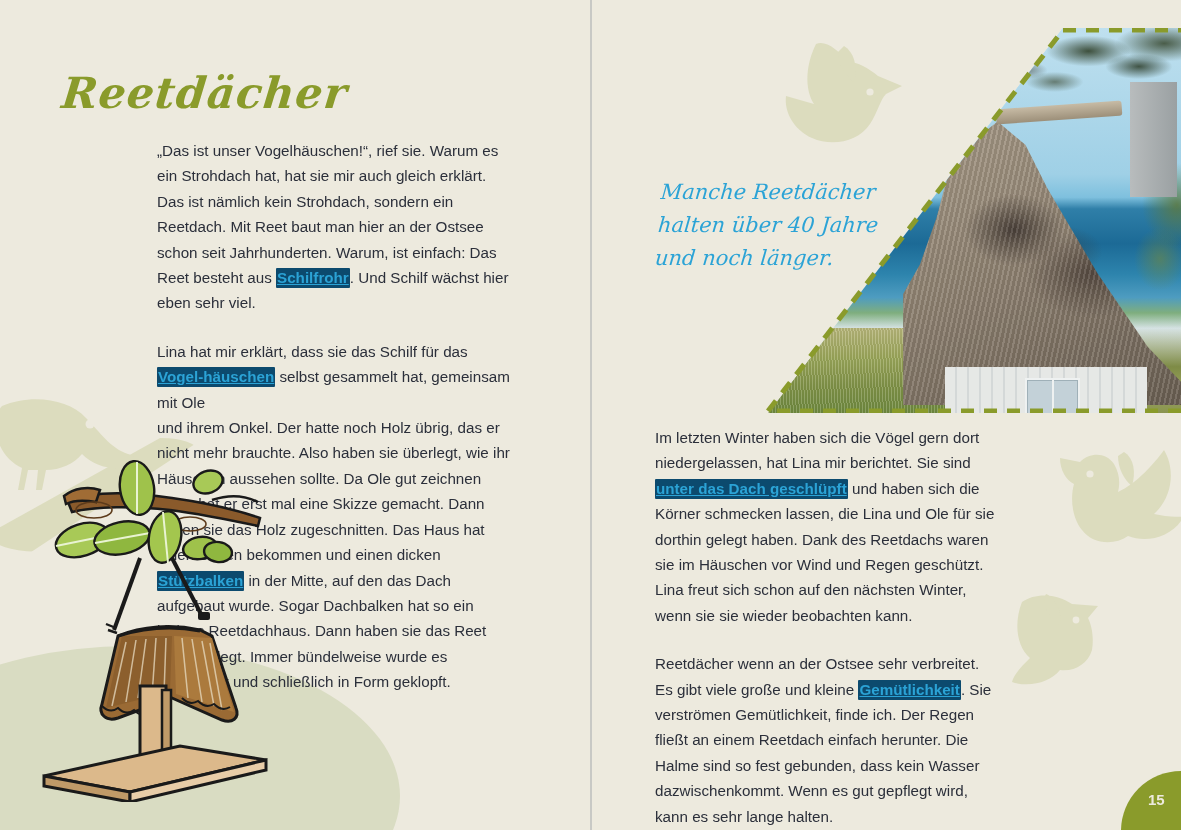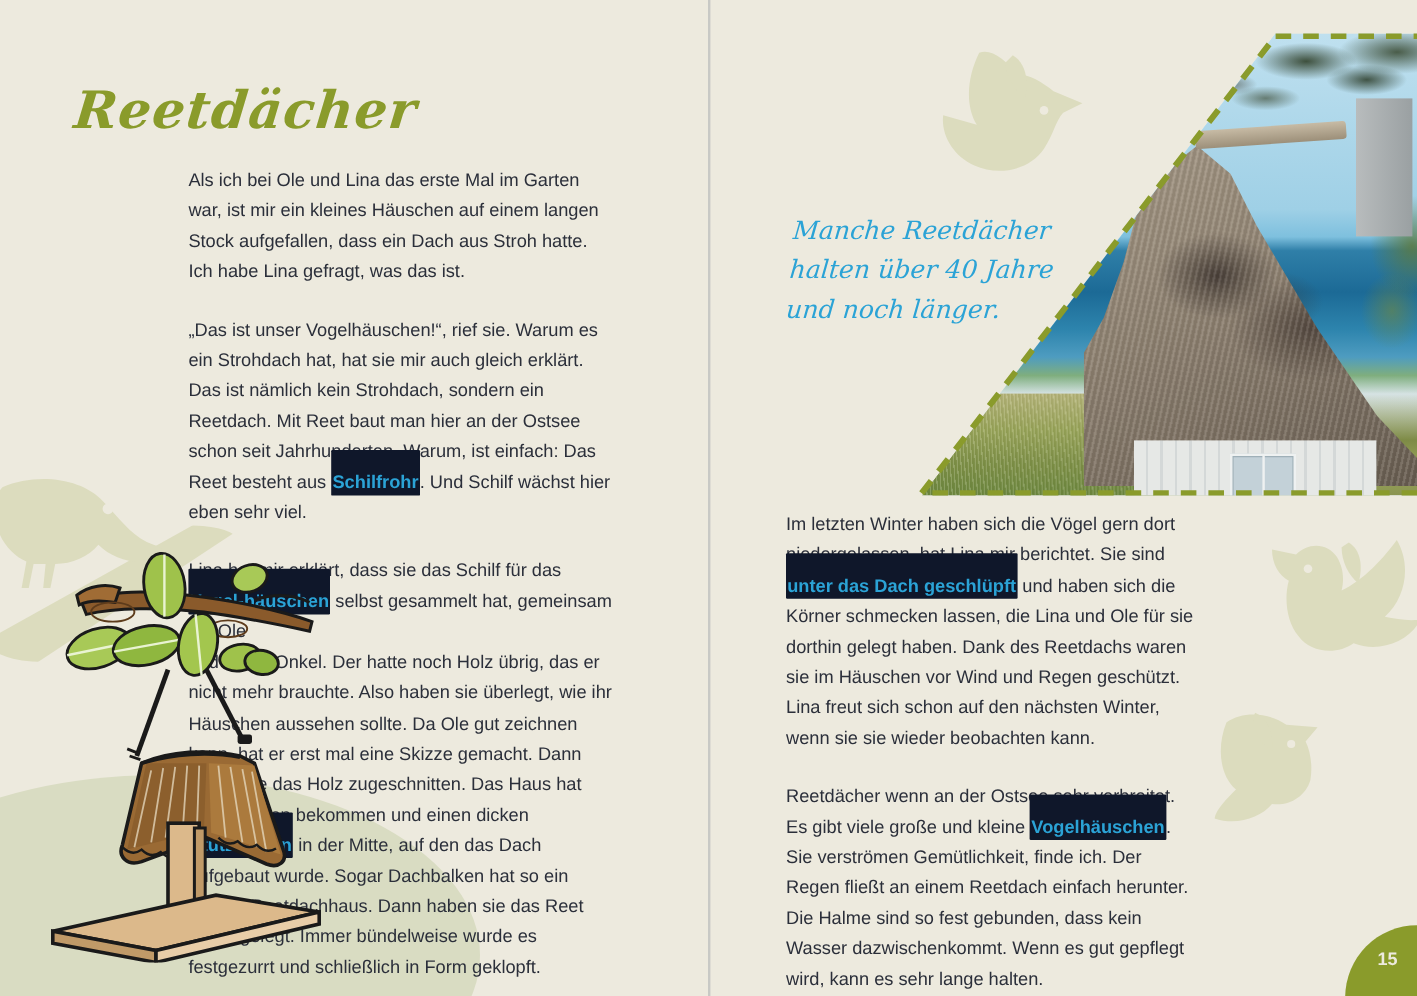--- a/index.html
+++ b/index.html
@@ -62,25 +62,26 @@
   }
 
   
   .col-right{
     position:absolute;left:655px;top:425px;width:344px;
     font-size:15.2px;line-height:25.4px;color:#2b2f3a;
   }
   .col-right p{margin:0 0 23px 0;}
 
   mark.hl{
-    background:#0f172a;
+    background:#0c4a6e;
     color:#2ba3d6;
     font-weight:700;
-    padding:19px 1px 2px 1px;
+    padding:1px 1px 2px 1px;
     border-radius:1px;
+    text-decoration:underline;
   }
 
   
   .photo-wrap{
     position:absolute;left:760px;top:28px;width:421px;height:385px;
   }
   .photo-clip{
     position:absolute;inset:0;
     clip-path:polygon(72% 0,100% 0,100% 100%,2% 100%);
   }
@@ -189,23 +190,20 @@
   <svg class="bird bird-left" viewBox="0 0 160 120">
     <path d="M12 14 C40 2 78 6 96 26 C110 40 120 56 138 62 C146 64 150 70 142 74 C124 80 104 74 92 62 C84 72 70 78 56 78 L52 98 L46 98 L48 78 L38 78 L34 98 L28 98 L32 76 C18 70 6 54 6 36 C6 26 8 18 12 14 Z" fill="#dcdcbe"></path>
     <circle cx="100" cy="32" r="4.5" fill="#edeade"></circle>
   </svg>
 
   <div class="ground-ellipse"></div>
 
   <div class="headline">Reetdächer</div>
 
   <div class="col-left">
-    <p>
-      <span>Als ich bei Ole und Lina das erste Mal im Garten war, ist mir ein kleines Häuschen auf einem langen Stock aufgefallen, dass ein Dach aus Stroh hatte. Ich habe Lina gefragt, was das ist.</span>
-    </p>
     <p>
       <span>„Das ist unser Vogelhäuschen!“, rief sie. Warum es ein Strohdach hat, hat sie mir auch gleich erklärt. Das ist nämlich kein Strohdach, sondern ein Reetdach. Mit Reet baut man hier an der Ostsee schon seit Jahrhunderten. Warum, ist einfach: Das Reet besteht aus </span><mark class="hl">Schilfrohr</mark><span>. Und Schilf wächst hier eben sehr viel.</span>
     </p>
     <p style="margin-bottom:0;">
       <span>Lina hat mir erklärt, dass sie das Schilf für das </span><mark class="hl">Vogel-häuschen</mark><span> selbst gesammelt hat, gemeinsam mit Ole</span>
     </p>
     <p class="indent-block">
       <span>und ihrem Onkel. Der hatte noch Holz übrig, das er nicht mehr brauchte. Also haben sie überlegt, wie ihr Häuschen aussehen sollte. Da Ole gut zeichnen kann, hat er erst mal eine Skizze gemacht. Dann haben sie das Holz zugeschnitten. Das Haus hat einen Boden bekommen und einen dicken </span><mark class="hl">Stützbalken</mark><span> in der Mitte, auf den das Dach aufgebaut wurde. Sogar Dachbalken hat so ein kleines Reetdachhaus. Dann haben sie das Reet daraufgelegt. Immer bündelweise wurde es festgezurrt und schließlich in Form geklopft.</span>
     </p>
   </div>
@@ -303,20 +301,20 @@
     </svg>
   </div>
 
   <div class="quote">Manche Reetdächer halten über 40 Jahre und noch länger.</div>
 
   <div class="col-right">
     <p>
       <span>Im letzten Winter haben sich die Vögel gern dort niedergelassen, hat Lina mir berichtet. Sie sind </span><mark class="hl">unter das Dach geschlüpft</mark><span> und haben sich die Körner schmecken lassen, die Lina und Ole für sie dorthin gelegt haben. Dank des Reetdachs waren sie im Häuschen vor Wind und Regen geschützt. Lina freut sich schon auf den nächsten Winter, wenn sie sie wieder beobachten kann.</span>
     </p>
     <p>
-      <span>Reetdächer wenn an der Ostsee sehr verbreitet. Es gibt viele große und kleine </span><mark class="hl">Vogelhäuschen</mark><span>. Sie verströmen Gemütlichkeit, finde ich. Der Regen fließt an einem Reetdach einfach herunter. Die Halme sind so fest gebunden, dass kein Wasser dazwischenkommt. Wenn es gut gepflegt wird, kann es sehr lange halten.</span>
+      <span>Reetdächer wenn an der Ostsee sehr verbreitet. Es gibt viele große und kleine </span><mark class="hl">Gemütlichkeit</mark><span>. Sie verströmen Gemütlichkeit, finde ich. Der Regen fließt an einem Reetdach einfach herunter. Die Halme sind so fest gebunden, dass kein Wasser dazwischenkommt. Wenn es gut gepflegt wird, kann es sehr lange halten.</span>
     </p>
   </div>
 
   <div class="pagenum"></div>
   <div class="pagenum-label">15</div>
 
 </div>
 
 </body></html>

